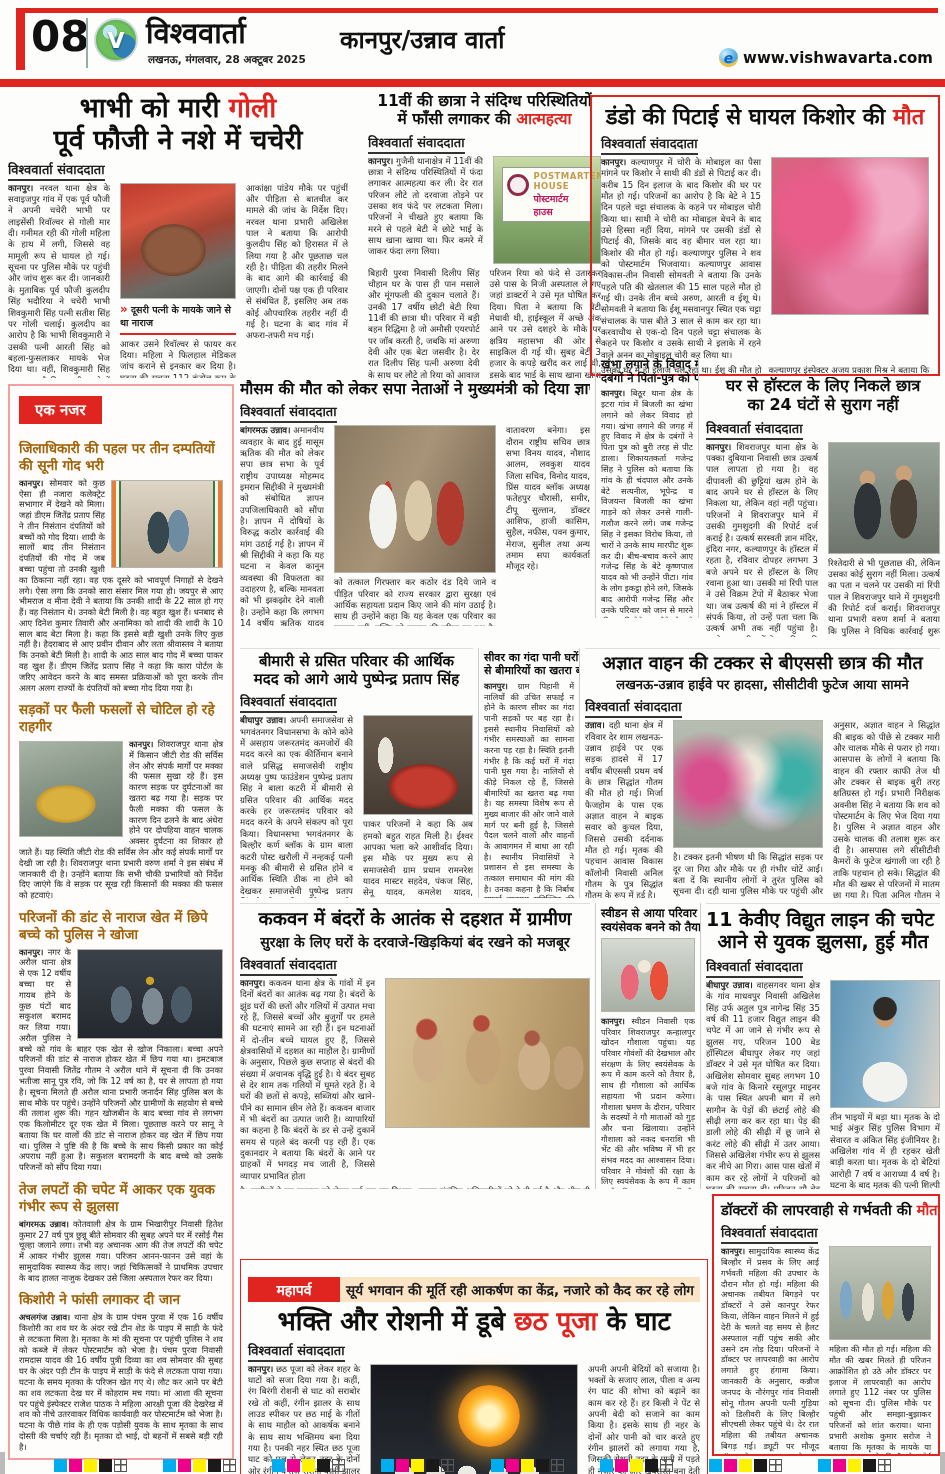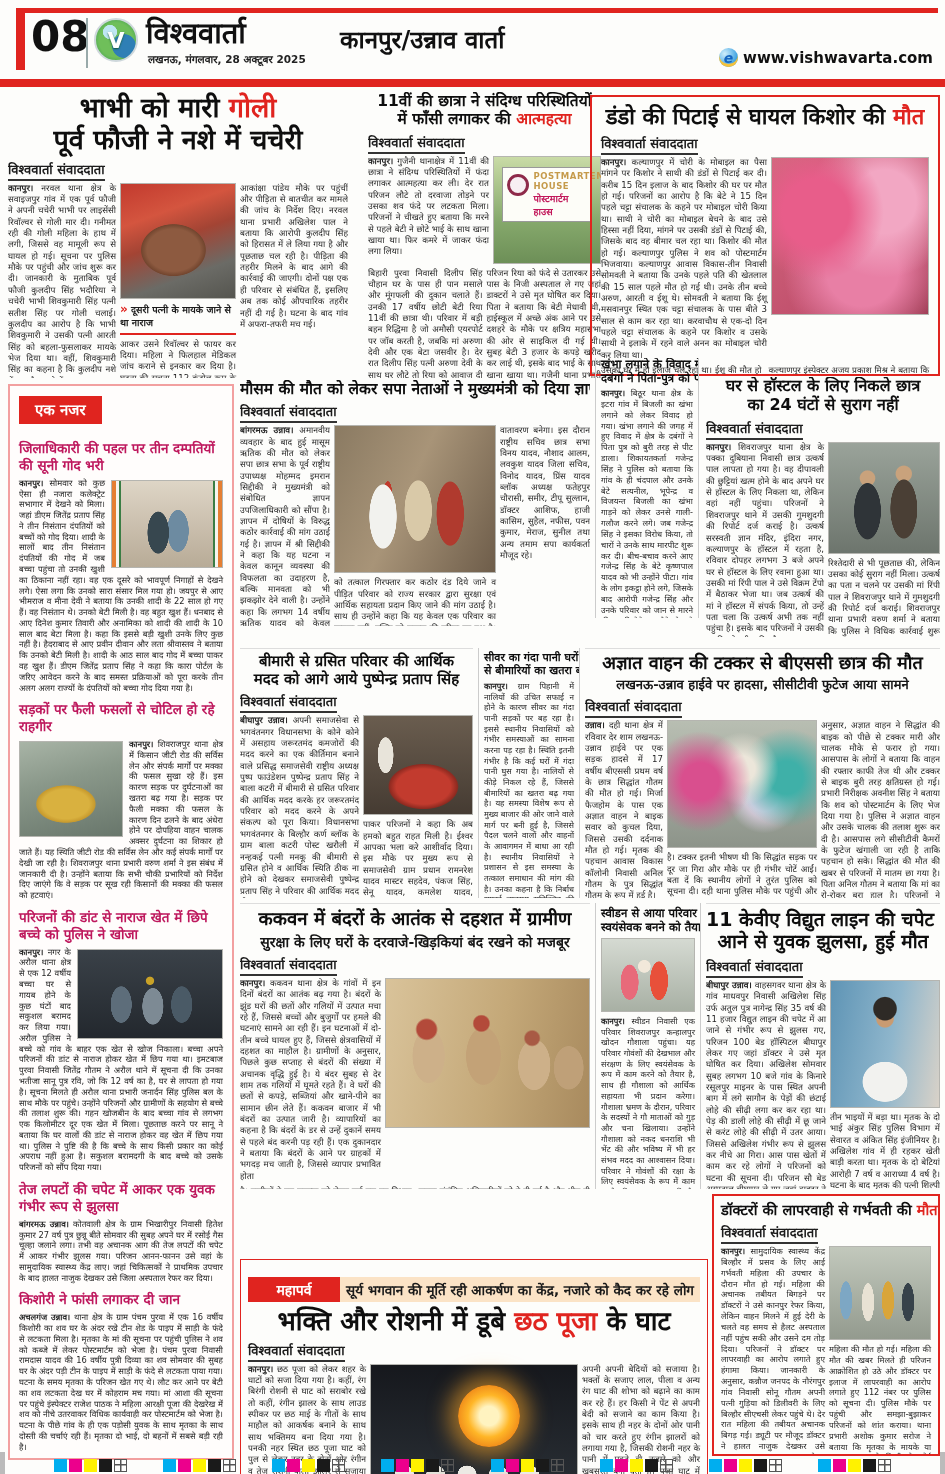--- a/index.html
+++ b/index.html
@@ -31,21 +31,21 @@
   
   .art{position:absolute;overflow:hidden;}
   .hl{font-weight:bold;color:#0e0e0e;text-align:center;line-height:1.18;}
   .nw{white-space:nowrap;}
   .red{color:var(--accent);}
   .sub{font-weight:bold;text-align:center;color:#151515;}
   .by{margin:3px 0 2px;}
   .byl{display:inline-block;font-size:13px;font-weight:bold;border-bottom:2px solid #333;padding-bottom:1px;}
   .bd{font-size:8.6px;line-height:1.32;text-align:justify;color:#262626;}
   .dl{font-weight:bold;}
-  .cols{display:flex;gap:4px;align-items:flex-start;}
+  .cols{display:flex;gap:10px;align-items:flex-start;}
   .col{flex:1;min-width:0;}
   .photo{position:relative;width:100%;border:1px solid #b5b5b0;}
   .cap{font-size:9.5px;font-weight:bold;line-height:1.25;margin-top:3px;}
   .capm{font-size:12px;}
   .capline{height:2px;background:var(--accent);margin:4px 0 4px;}
   .c2{column-count:2;column-gap:7px;}
   .rulebox{border:2px solid var(--accent);}
   
   .ph-hand{height:116px;background:
     radial-gradient(ellipse 40% 32% at 46% 58%,#8d5a40 0 58%,#73462f 70%,transparent 72%),
@@ -129,21 +129,21 @@
   .platform{position:absolute;left:4%;bottom:6%;width:92%;height:12px;background:linear-gradient(#cfc9bd,#9a948a);border-radius:3px;}
   .ph-doctor{height:94px;background:
     radial-gradient(ellipse 10% 34% at 16% 58%,#7da7c4 0 60%,transparent 62%),
     radial-gradient(ellipse 10% 34% at 38% 60%,#e8e2d4 0 60%,transparent 62%),
     radial-gradient(ellipse 10% 34% at 58% 58%,#d9a53a 0 60%,transparent 62%),
     radial-gradient(ellipse 10% 34% at 78% 60%,#37424a 0 60%,transparent 62%),
     linear-gradient(#c2c8bc,#939a8e);}
   
   .eknajar{position:absolute;left:8px;top:384px;width:226px;height:1076px;border:2px solid var(--boxpink);padding:10px 9px 6px;overflow:hidden;background:#fffdfc;}
   .ek-tab{display:inline-block;background:var(--accent);color:#fff;font-weight:bold;font-size:15px;padding:3px 16px 5px;margin-bottom:8px;}
-  .ek-h{font-size:13.5px;font-weight:bold;line-height:1.25;color:#be185d;margin:8px 0 4px;}
+  .ek-h{font-size:13.5px;font-weight:bold;line-height:1.25;color:#a16207;margin:8px 0 4px;}
   .ek-b{font-size:8.3px;line-height:1.3;text-align:justify;color:#262626;}
   .fr{float:right;margin:2px 0 3px 6px;}
   .fl{float:left;margin:2px 6px 3px 0;}
   .ekp{border:1px solid #b5b5b0;}
   
   .mp-bannerrow{display:flex;height:25px;margin-bottom:4px;}
   .mp-label{background:var(--accent);color:#fff;font-weight:bold;font-size:14px;display:flex;align-items:center;justify-content:center;width:92px;}
   .mp-banner{flex:1;background:var(--peach);display:flex;align-items:center;justify-content:center;font-weight:bold;font-size:13.5px;color:#1a1a1a;white-space:nowrap;overflow:hidden;}
   
   .regrow{position:absolute;left:0;top:1456px;width:945px;height:18px;display:flex;align-items:center;justify-content:space-evenly;padding:0 18px;}

